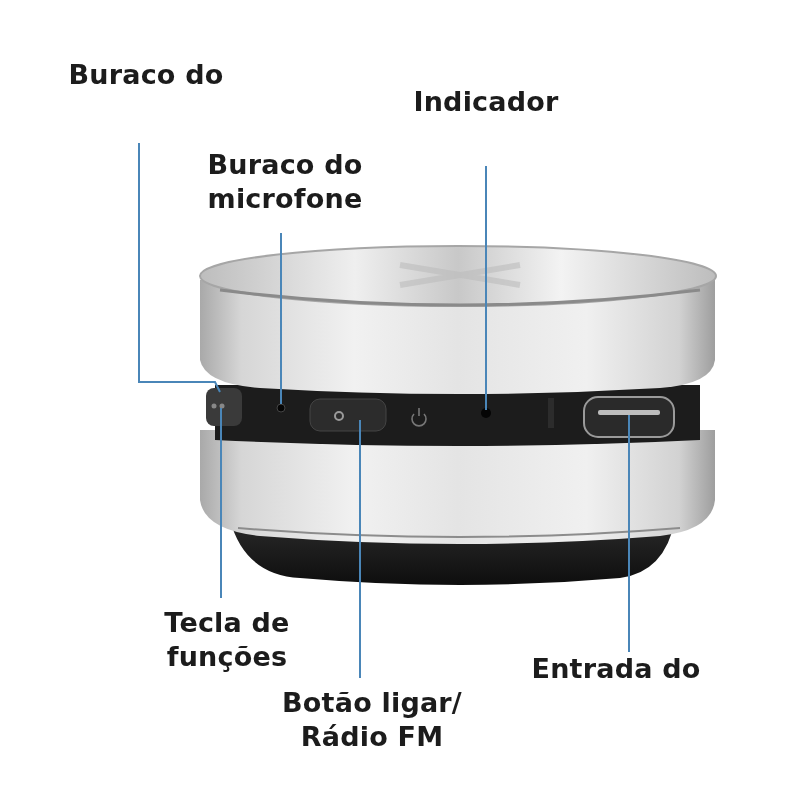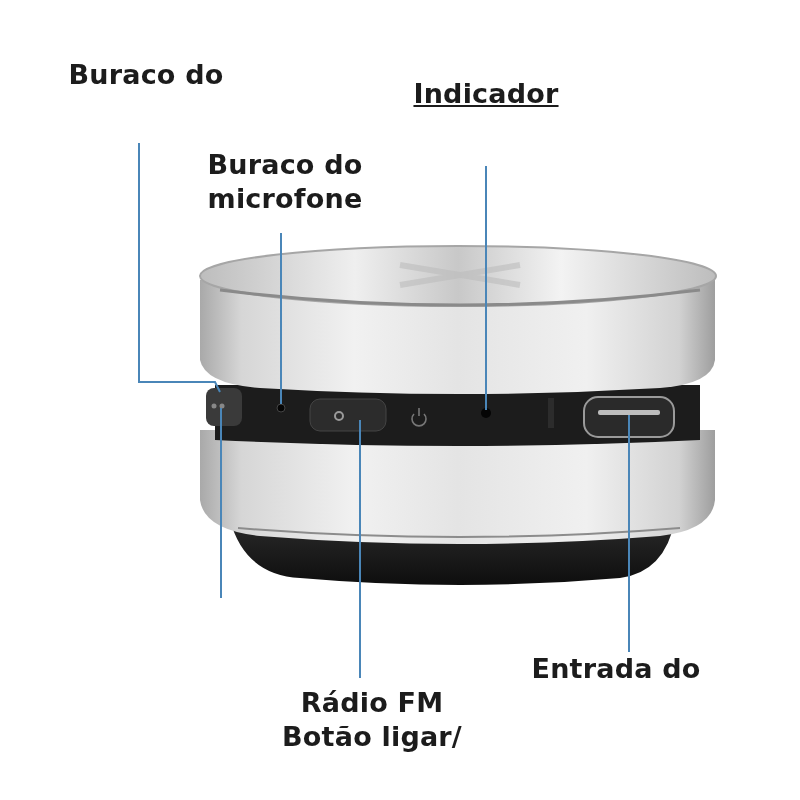--- a/index.html
+++ b/index.html
@@ -90,27 +90,29 @@
 
 <div class="label" style="left:58px; top:58px; width:176px;">
   <span>Buraco do</span>
 </div>
 
 <div class="label" style="left:198px; top:148px; width:174px;">
   <span>Buraco do</span>
   <span>microfone</span>
 </div>
 
-<div class="label" style="left:400px; top:77px; width:172px;text-decoration:underline;">
+<div class="label" style="left:400px; top:85px; width:172px;">
   <span>Indicador</span>
 </div>
 
 <div class="label" style="left:154px; top:606px; width:146px;">
+  <span>Tecla de</span>
+  <span>funções</span>
 </div>
 
 <div class="label" style="left:272px; top:686px; width:200px;">
+  <span>Botão ligar/</span>
   <span>Rádio FM</span>
-  <span>Botão ligar/</span>
 </div>
 
 <div class="label" style="left:516px; top:652px; width:200px;">
   <span>Entrada do</span>
 </div>
 
 </body></html>

